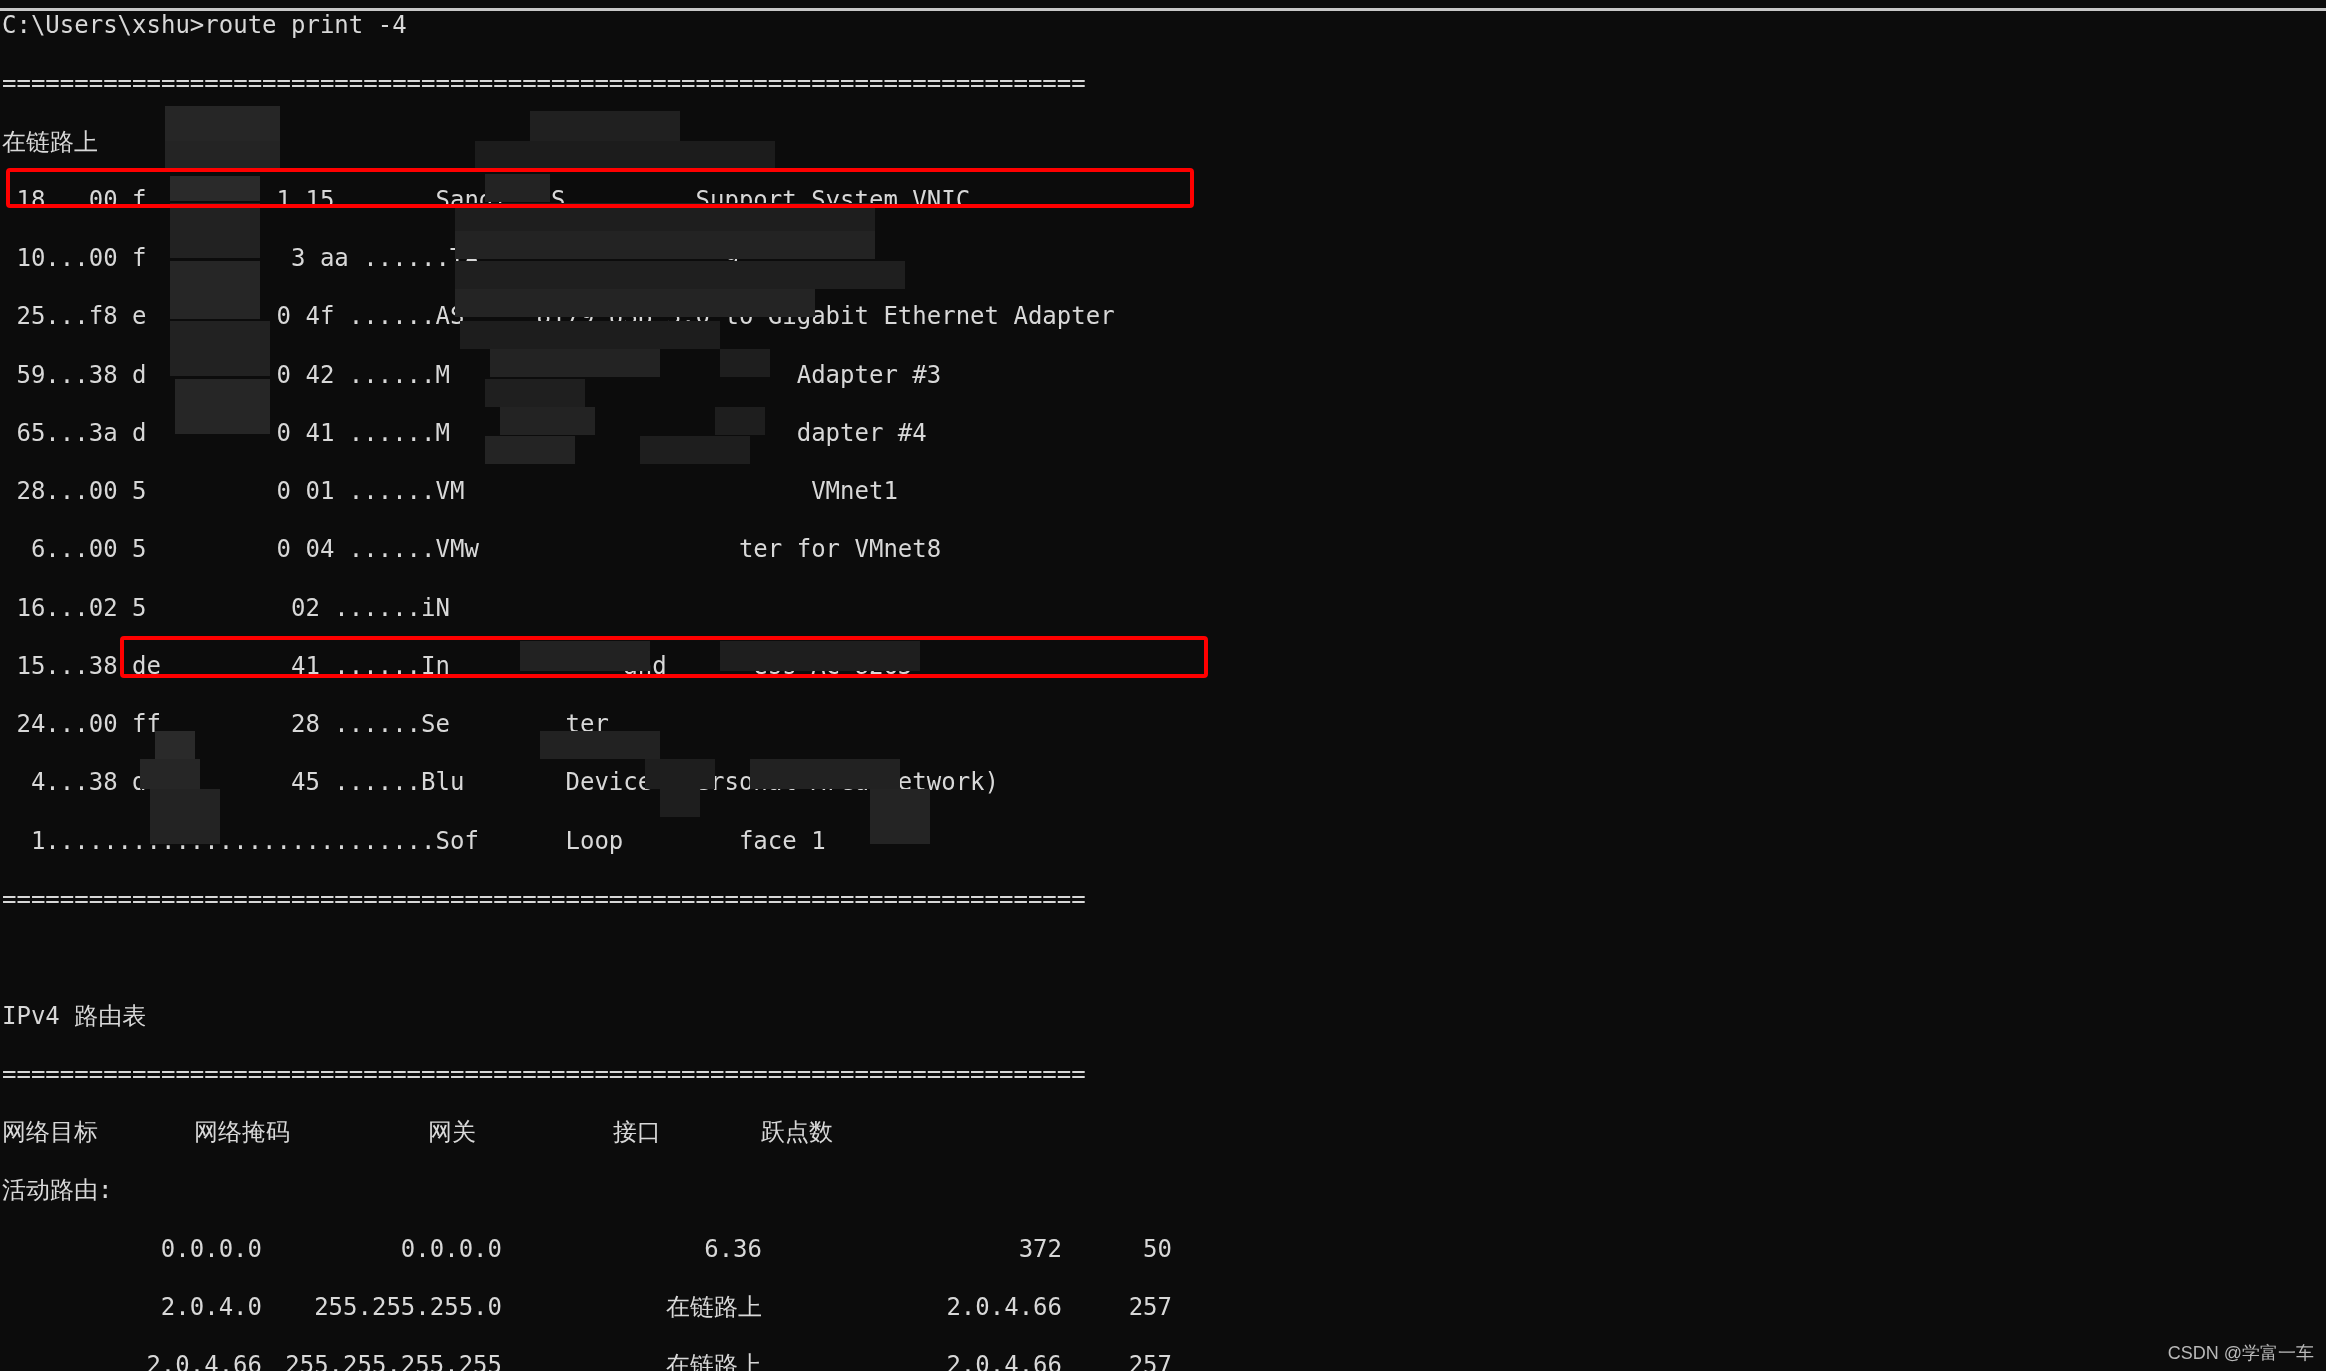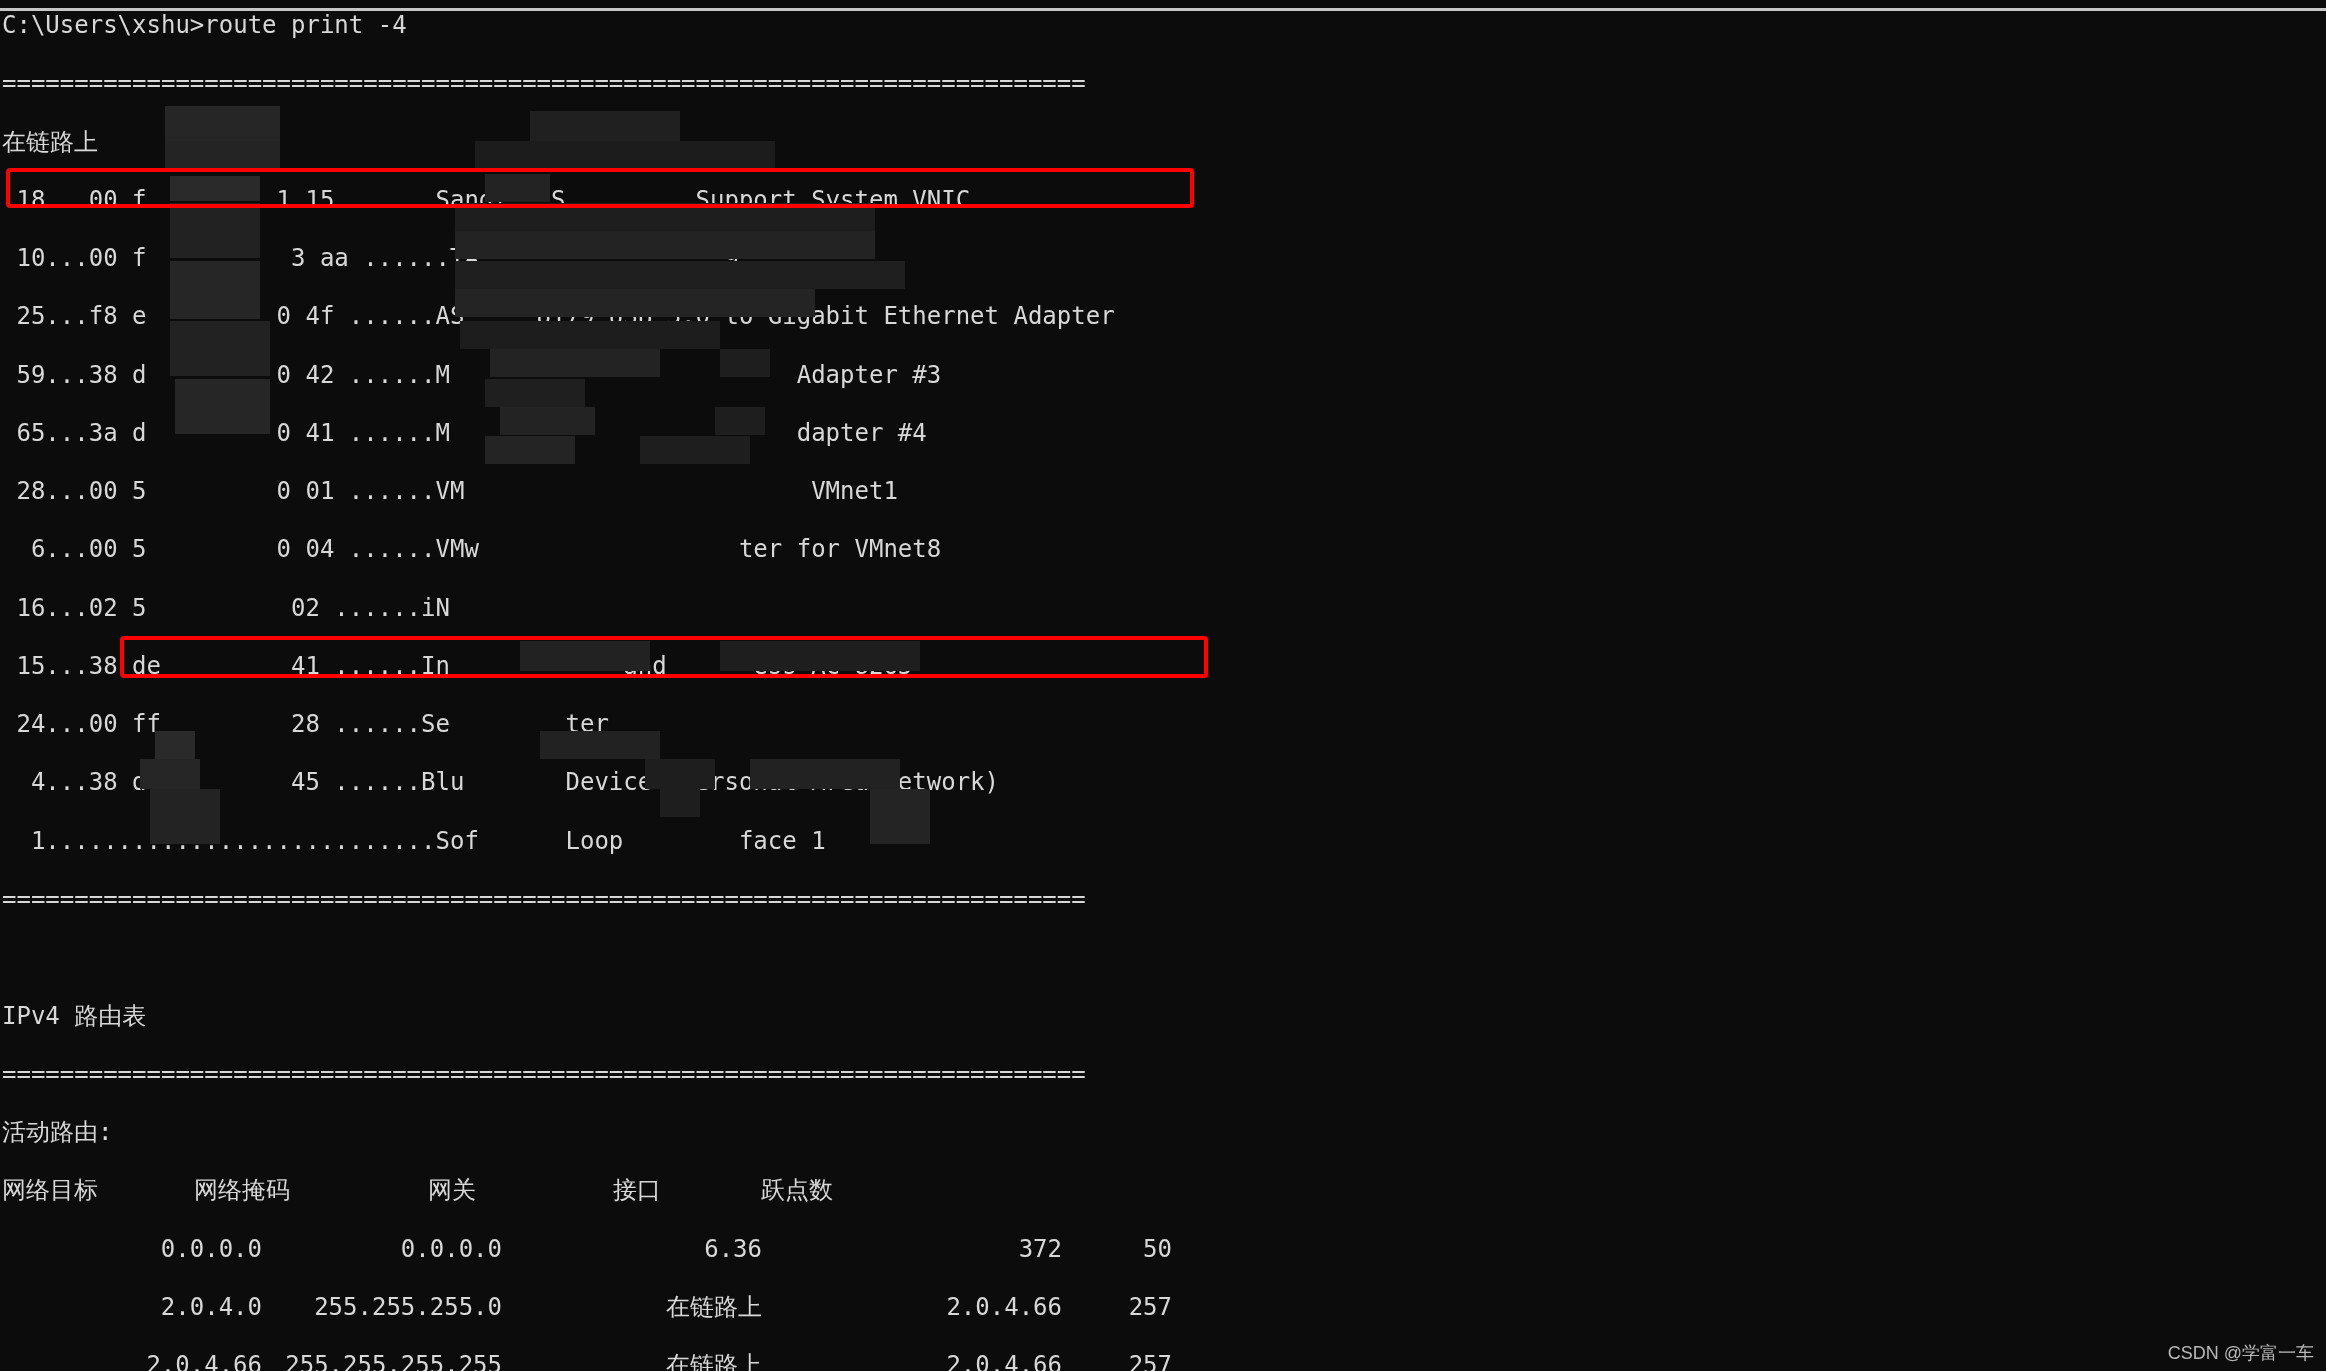--- a/index.html
+++ b/index.html
@@ -80,22 +80,22 @@
 <span class="line">  6...00 5         0 04 ......VMw                  ter for VMnet8</span>
 <span class="line"> 16...02 5          02 ......iN                       </span>
 <span class="line"> 15...38 de         41 ......In            and      ess-AC 8265</span>
 <span class="line"> 24...00 ff         28 ......Se        ter</span>
 <span class="line">  4...38 de a       45 ......Blu       Device (Personal Area Network)</span>
 <span class="line">  1...........................Sof      Loop        face 1</span>
 <span class="line sep">===========================================================================</span>
 <span class="line"> </span>
 <span class="line">IPv4 路由表</span>
 <span class="line sep">===========================================================================</span>
+<span class="line"><span class="hc1">网络目标</span><span class="hc2">网络掩码</span><span class="hc3">网关</span><span class="hc4">接口</span><span class="hc5">跃点数</span></span>
 <span class="line">活动路由:</span>
-<span class="line"><span class="hc1">网络目标</span><span class="hc2">网络掩码</span><span class="hc3">网关</span><span class="hc4">接口</span><span class="hc5">跃点数</span></span>
 <span class="line"><span class="c1">0.0.0.0</span><span class="c2">0.0.0.0</span><span class="c3">6.36</span><span class="c4">372</span><span class="c5">50</span></span>
 <span class="line"><span class="c1">2.0.4.0</span><span class="c2">255.255.255.0</span><span class="c3">在链路上</span><span class="c4">2.0.4.66</span><span class="c5">257</span></span>
 <span class="line"><span class="c1">2.0.4.66</span><span class="c2">255.255.255.255</span><span class="c3">在链路上</span><span class="c4">2.0.4.66</span><span class="c5">257</span></span>
 
 
 
 
 </pre>
 
   <div class="redbox" style="left:6px; top:157px; width:1180px; height:32px;"></div>

